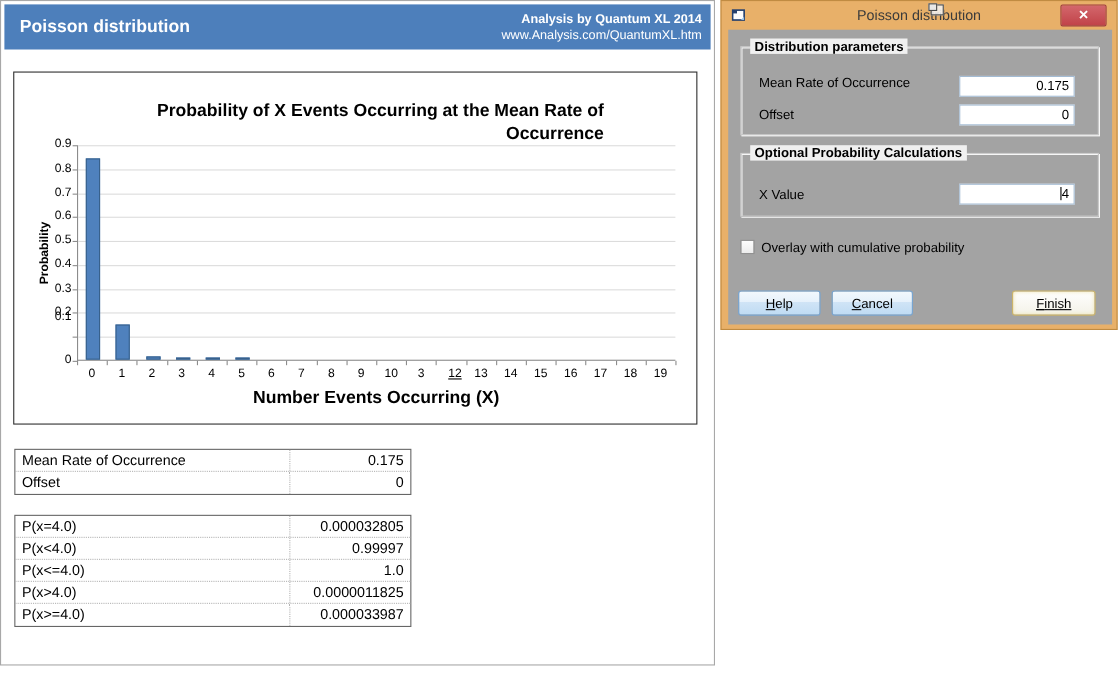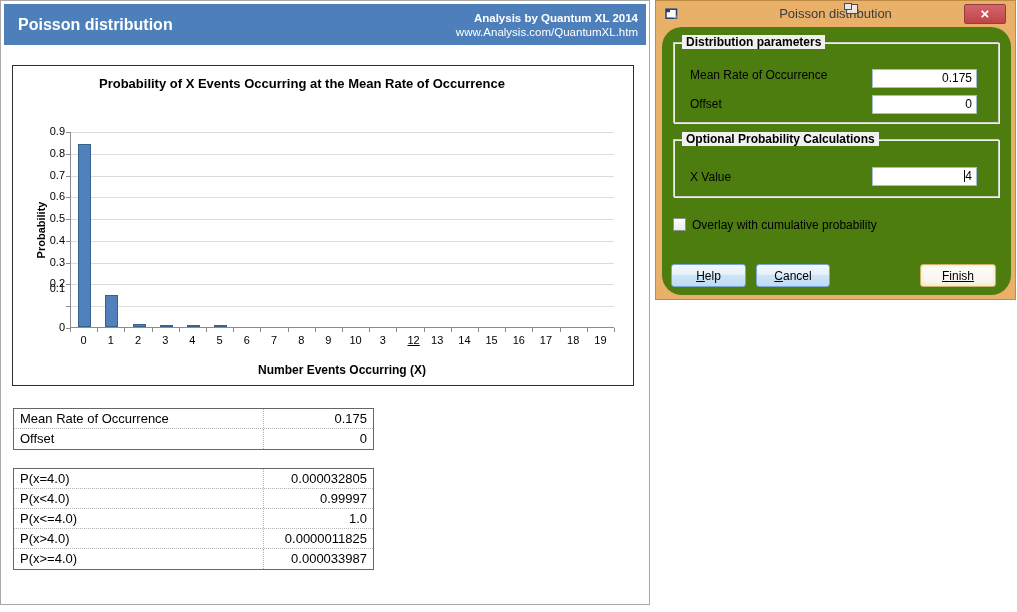--- a/index.html
+++ b/index.html
@@ -13,26 +13,26 @@
     background:#fff; border:1px solid #a8a8a8; }
   .report-header { position:absolute; left:3px; top:3px; right:3px; height:41px;
     background:#4d7fbb; display:flex; align-items:center; justify-content:space-between; }
   .report-title { color:#fff; font-weight:bold; font-size:16px; padding-left:14px; }
   .report-credit { text-align:right; padding-right:8px; color:#fff; line-height:14px; }
   .credit1 { font-weight:bold; font-size:11.5px; }
   .credit2 { font-size:11.5px; }
 
   .chart-box { position:absolute; left:11px; top:64px; width:622px; height:321px;
     border:1px solid #2e2e2e; background:#fff; }
-  .chart-title { position:absolute; top:7px; left:86px; width:450px; text-align:left;
-    font-weight:bold; font-size:13px; line-height:21px; }
+  .chart-title { position:absolute; top:24px; left:86px; width:450px; text-align:right;
+    font-weight:bold; font-size:16px; line-height:21px; }
   .chart-ytitle { position:absolute; left:28px; top:164px;
     transform:translate(-50%,-50%) rotate(-90deg); font-weight:bold; font-size:11px; white-space:nowrap; }
-  .chart-xtitle { position:absolute; left:57px; top:297px; width:544px; text-align:center;
-    font-weight:bold; font-size:12px; }
+  .chart-xtitle { position:absolute; left:57px; top:287px; width:544px; text-align:center;
+    font-weight:bold; font-size:16px; }
   .chart-plot { position:absolute; left:57px; top:66px; width:544px; height:196px;
     border-left:1px solid #8c8c8c; border-bottom:1px solid #8c8c8c; }
   .gridline { position:absolute; left:0; width:100%; height:1px; background:#dcdcdc; }
   .bar { position:absolute; bottom:0; width:13px; background:#4f81bd; border:1px solid #38618c; }
   .ytick-label { position:absolute; left:20px; width:32px; text-align:right; font-size:11px; height:14px; }
   .xtick-label { position:absolute; text-align:center; font-size:11px; top:268px; }
   .tickmark { position:absolute; background:#8c8c8c; }
 
   .data-table { position:absolute; left:12px; width:361px; border:1px solid #666; font-size:13px; background:#fff; }
   .t1 { top:407px; } .t2 { top:467px; }
@@ -48,21 +48,21 @@
   .dlg-icon { position:absolute; left:9px; top:6px; width:13px; height:13px; }
   .dlg-title { position:absolute; left:0; right:0; top:5px; text-align:center;
     font-size:13px; color:#3b3b3b; }
   .cursor-artifact { position:absolute; left:190px; top:3px; width:12px; height:10px;
     border:1px solid #4a4a4a; background:rgba(244,244,244,.85); }
   .cursor-artifact:before { content:""; position:absolute; left:-3px; top:-2px; width:6px; height:5px;
     border:1px solid #4a4a4a; background:#e8e8e8; }
   .dlg-close { position:absolute; right:9px; top:3px; width:42px; height:20px;
     background:linear-gradient(#d3676c,#c14349); border:1px solid #9d3a3f; border-radius:2px;
     color:#fff; font-size:15px; font-weight:bold; line-height:17px; text-align:center; cursor:default; }
-  .dlg-client { position:absolute; left:6px; top:26px; width:349px; height:268px; background:#4d7c0f;border-radius:20px; }
+  .dlg-client { position:absolute; left:6px; top:26px; width:349px; height:268px; background:#a3a3a3; }
 
   .groupbox { position:absolute; left:11px; width:326px; border:1px solid #cdcdcd;
     box-shadow:1px 1px 0 rgba(255,255,255,.9), inset 1px 1px 0 rgba(255,255,255,.9); }
   .g1 { top:15px; height:81px; } .g2 { top:112px; height:58px; }
   .group-legend { position:absolute; top:-8px; left:8px; background:#f0f0f0; padding:0 4px;
     font-weight:bold; font-size:12px; line-height:14px; }
   .fld-label { position:absolute; left:16px; font-size:12px; }
   .textbox { position:absolute; left:198px; width:105px; height:19px; background:#fff;
     border:1px solid #a3bbd3; font-size:12px; line-height:17px; text-align:right;
     padding-right:4px; white-space:nowrap; }

